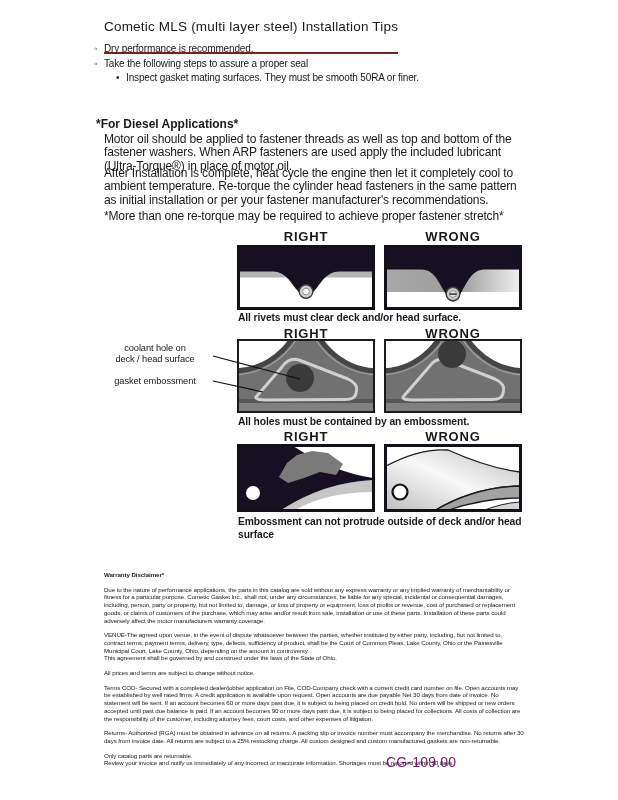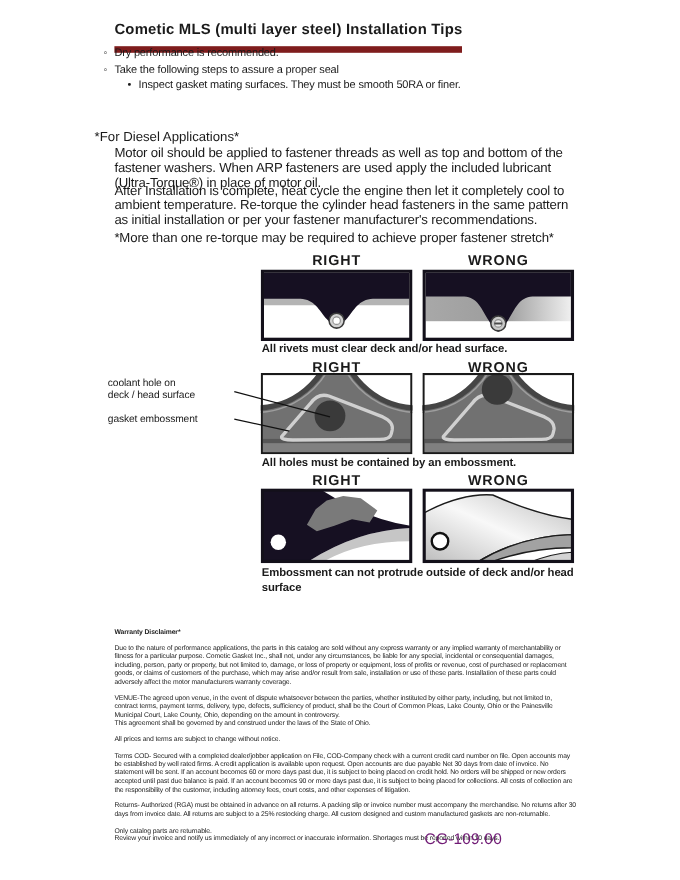--- a/index.html
+++ b/index.html
@@ -1,42 +1,42 @@
 <!DOCTYPE html>
 <html><head>
 <meta charset="utf-8">
 <style>
   html,body{margin:0;padding:0;background:#ffffff;}
   .page{position:relative;width:618px;height:800px;background:#ffffff;overflow:hidden;
         font-family:"Liberation Sans","DejaVu Sans",sans-serif;color:#1a1a1a;}
 
-  .title{position:absolute;left:104px;top:19px;font-size:13.5px;font-weight:700;
-         letter-spacing:.2px;border-bottom:6px solid #7f1d1d;padding-bottom:8px;margin:0;}
+  .title{position:absolute;left:104px;top:19px;font-size:13.5px;font-weight:400;
+         letter-spacing:.2px;border-bottom:2px solid #7f1d1d;padding-bottom:18px;margin:0;}
 
   .bullets{position:absolute;left:94px;top:42px;width:436px;font-size:10px;
            letter-spacing:-.15px;line-height:14.6px;}
   .b{position:relative;padding-left:10px;}
   .b::before{content:"◦";position:absolute;left:0;top:0;font-size:10px;}
   .b.sub{margin-left:22px;}
   .b.sub::before{content:"•";}
 
-  .h2{position:absolute;left:86px;font-size:12px;font-weight:400;margin:0;}
+  .h2{position:absolute;left:96px;font-size:12px;font-weight:700;margin:0;}
   .body{position:absolute;left:104px;width:422px;font-size:12px;letter-spacing:-.15px;
         line-height:13.4px;margin:0;}
 
   .dgroup{position:absolute;left:0;width:618px;}
   .dlabel{position:absolute;top:0;width:138px;text-align:center;font-size:13px;
           font-weight:700;letter-spacing:.8px;}
   .dlabel.r{left:237px;} .dlabel.w{left:384px;}
   .dbox{position:absolute;width:138px;} .dbox.r{left:237px;} .dbox.w{left:384px;}
   .dbox svg{display:block;}
   .caption{position:absolute;left:238px;width:300px;font-size:10.3px;font-weight:700;
            letter-spacing:-.1px;line-height:12.5px;}
 
-  .ann{position:absolute;left:98px;width:114px;text-align:left;font-size:9.3px;
+  .ann{position:absolute;left:98px;width:114px;text-align:center;font-size:9.3px;
        line-height:11px;letter-spacing:-.1px;}
   .leaders{position:absolute;left:212px;top:348px;z-index:5;}
 
   .warranty{position:absolute;left:104px;top:571px;width:420px;font-size:6.2px;
             line-height:7.7px;letter-spacing:-.1px;color:#222;}
   .warranty p{margin:0 0 7px 0;}
   .warranty .bold{font-weight:700;}
   .warranty .line{display:block;}
 
   .footer{position:absolute;left:386px;top:754px;font-size:14px;letter-spacing:.2px;color:#701a75;}

